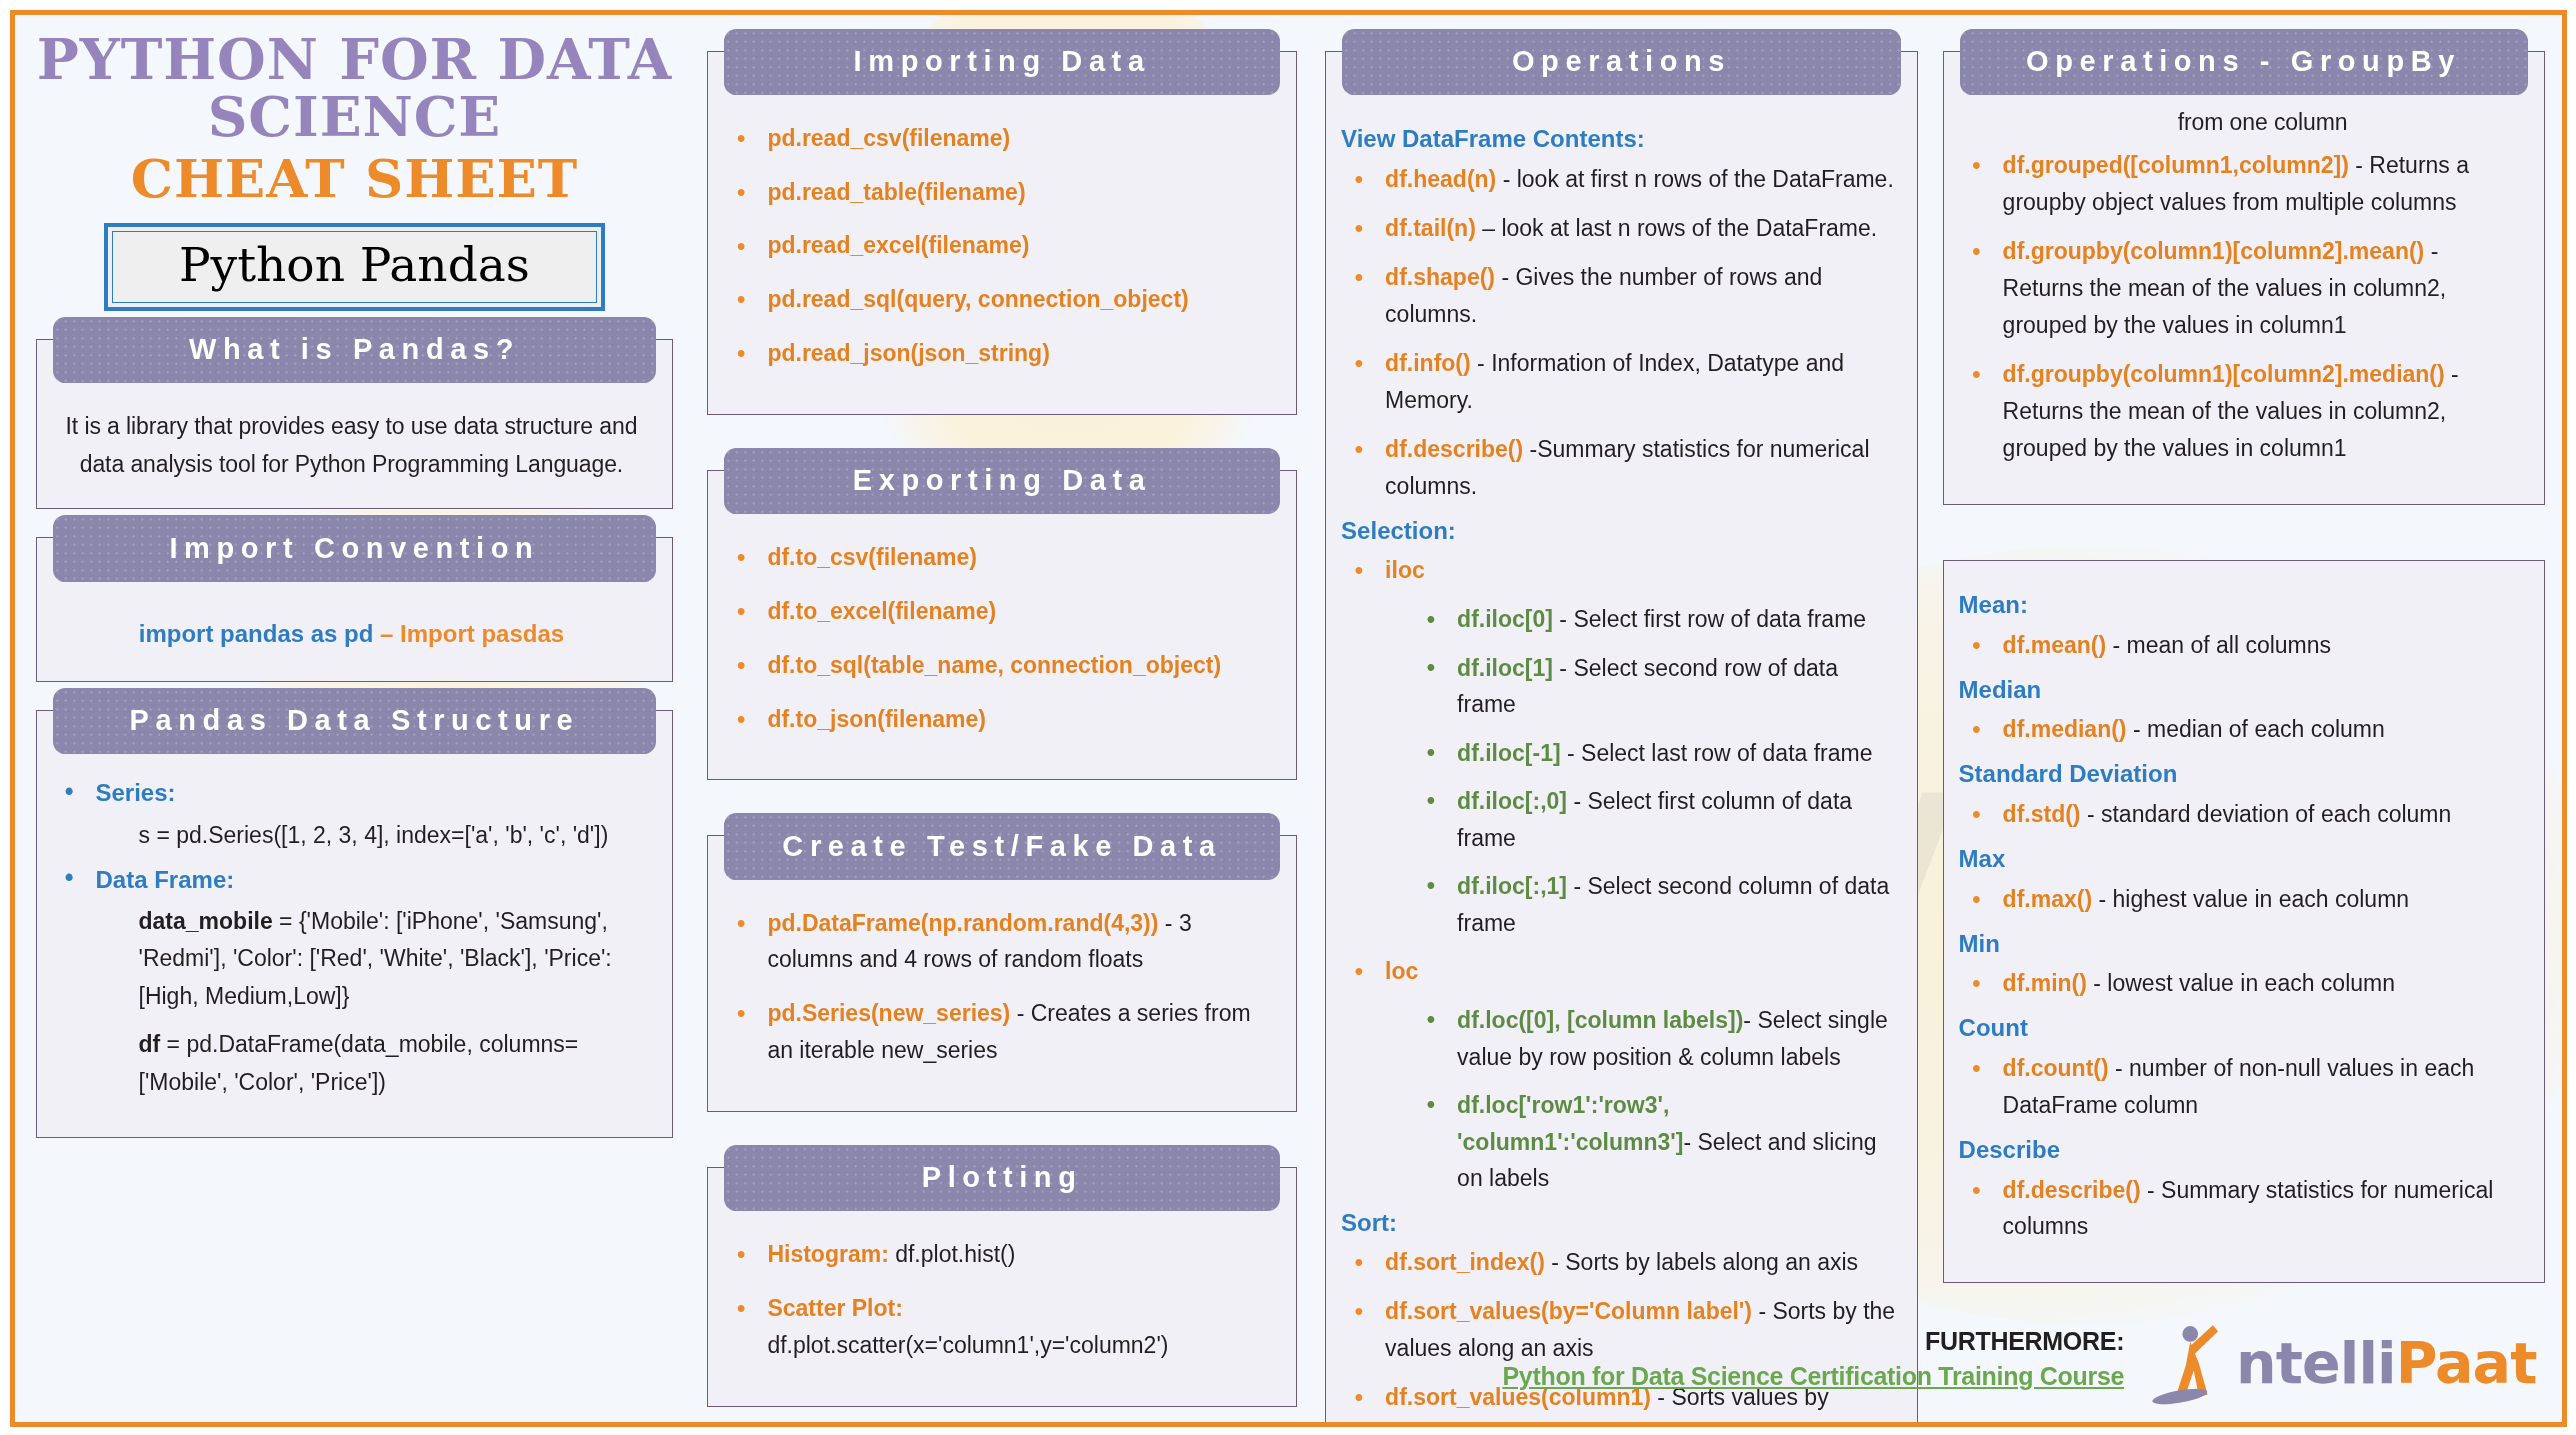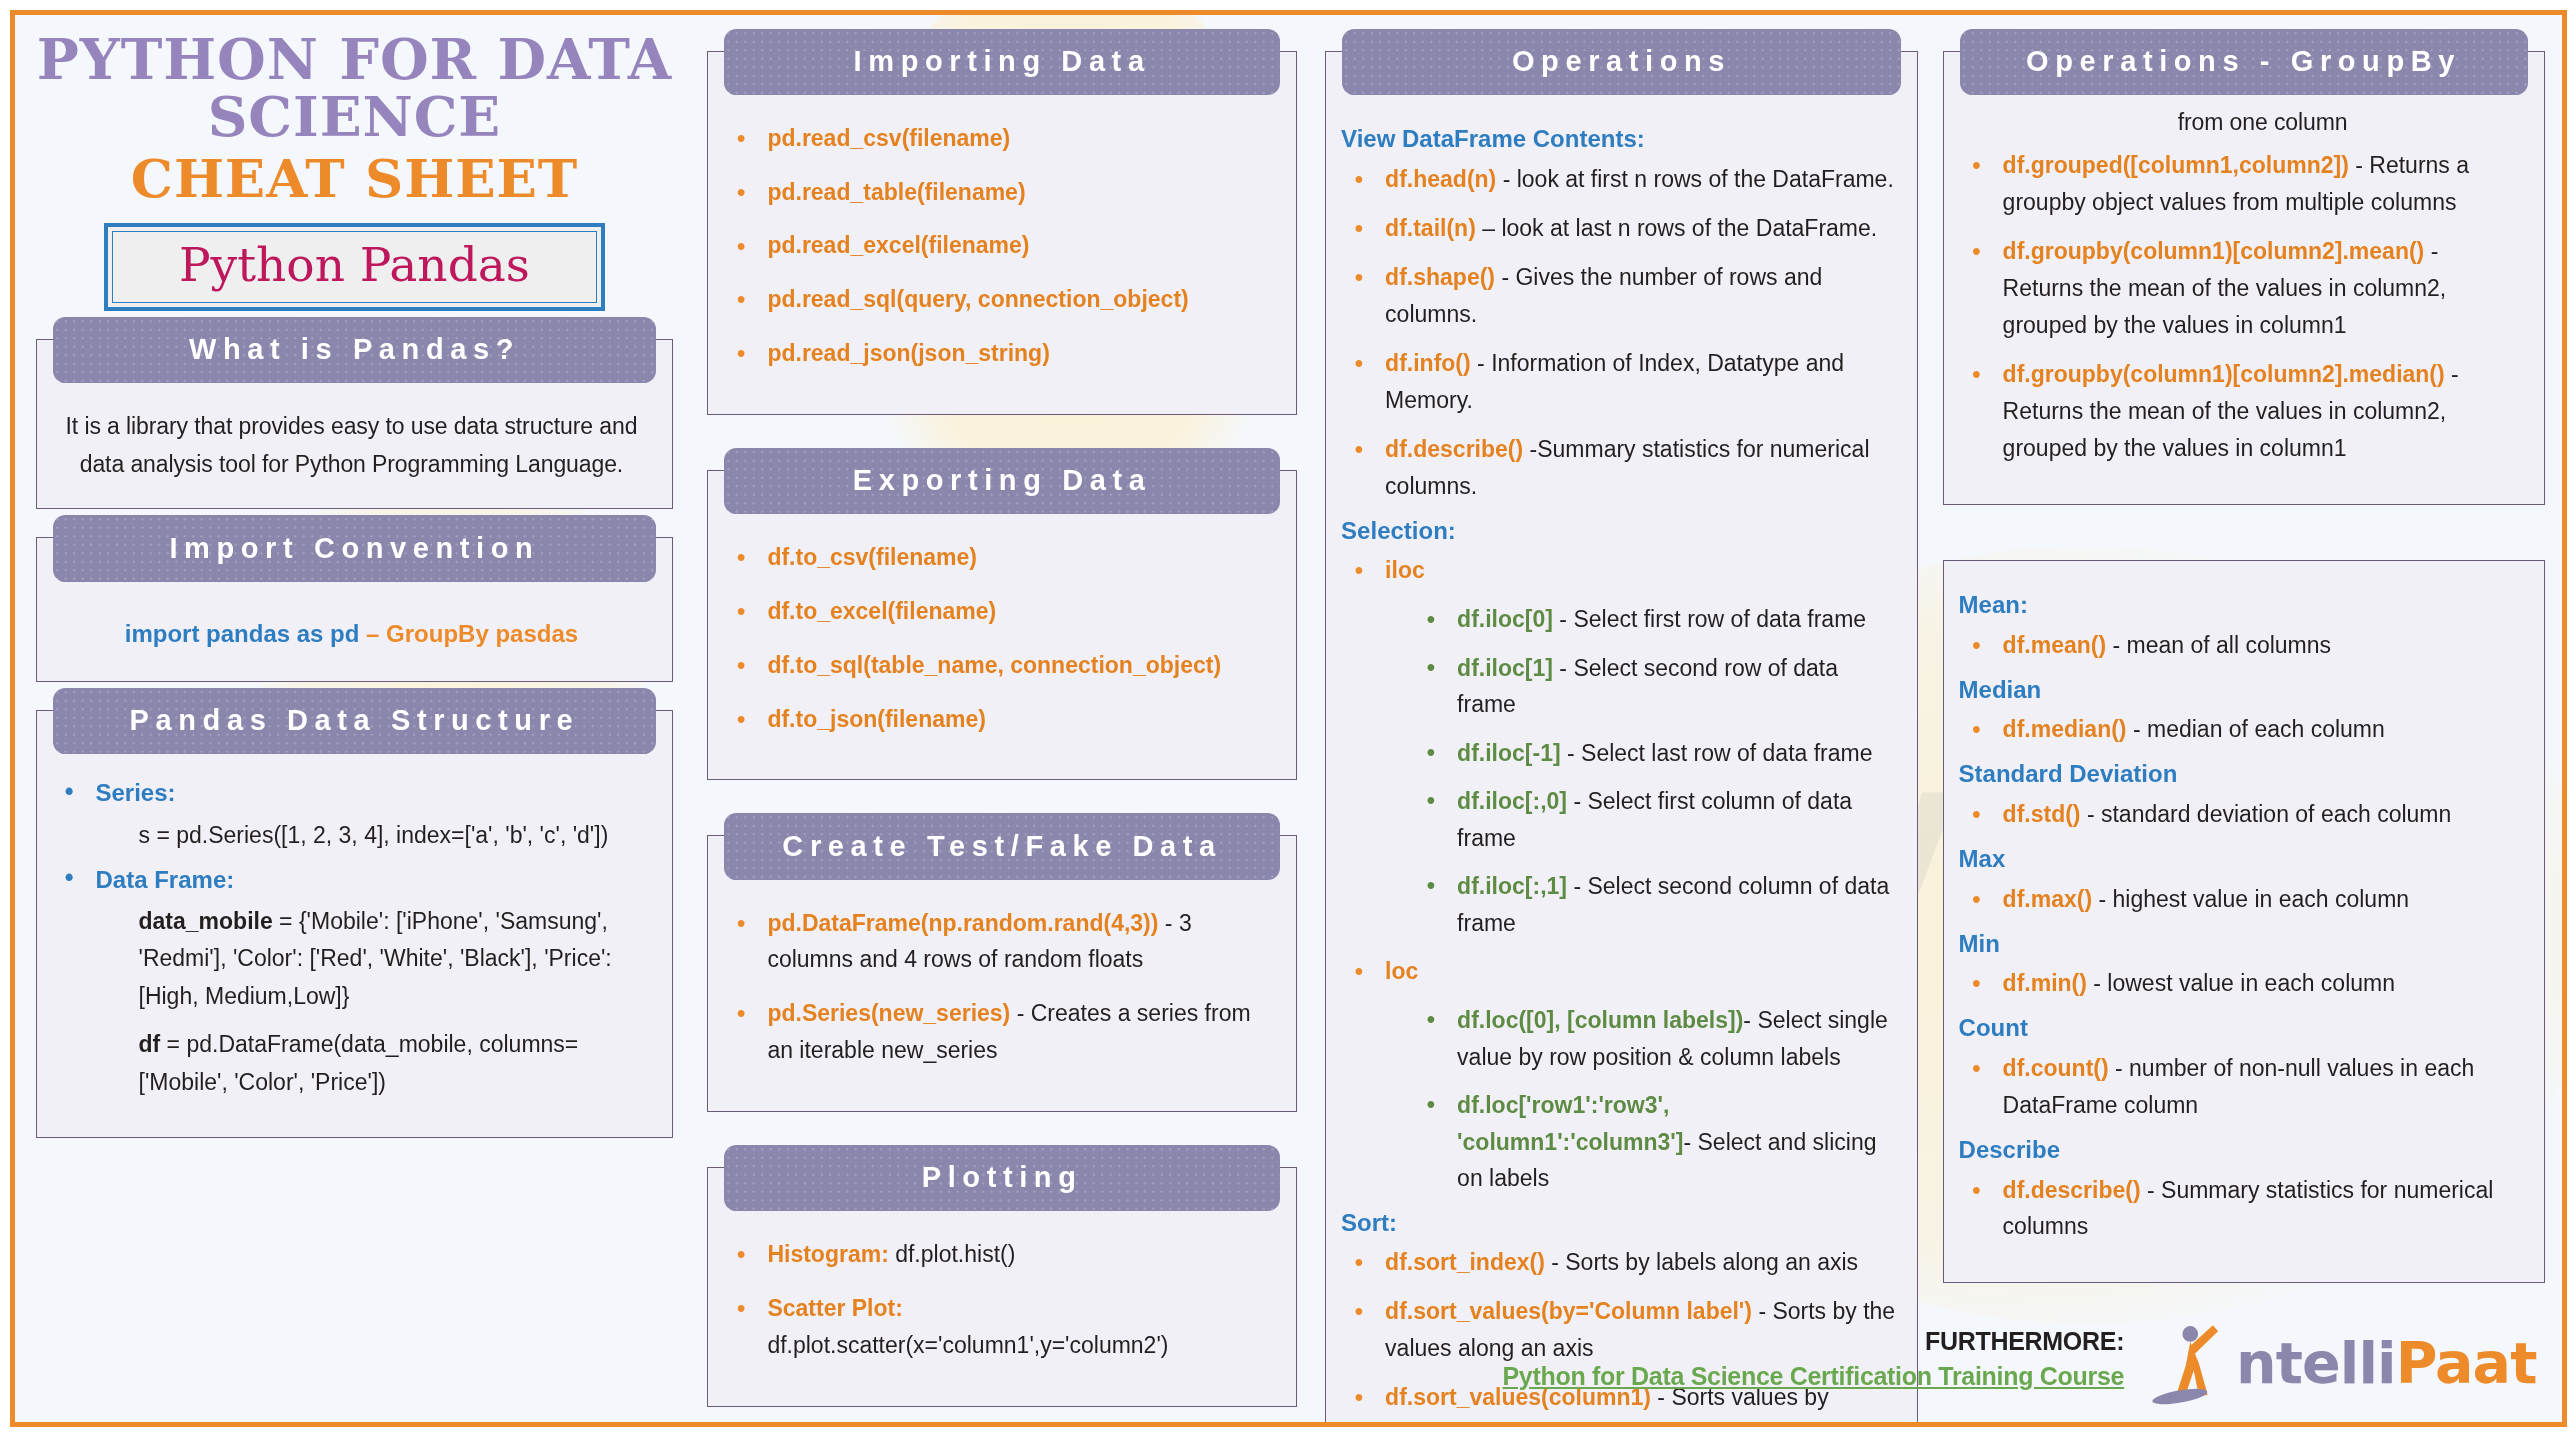--- a/index.html
+++ b/index.html
@@ -107,21 +107,21 @@
     padding: 3.8px;
     background: #EFEFEF;
   }
   .subtitle-inner {
     border: 1.9px solid #2E7DC0;
     padding: 5.7px 0 9.5px 0;
   }
   .subtitle-text {
     font-family: "DejaVu Serif", serif;
     font-size: 47px;
-    color: #be185d;
+    color: #000000;
   }
 
   
   .card {
     position: relative;
     margin-top: 28.5px;
     border: 1.9px solid #6A5C78;
     background: #F2F0F7;
   }
   .card-header {
@@ -287,21 +287,21 @@
         <div class="card-header">What is Pandas?</div>
         <div class="card-body">
           <div class="plain">It is a library that provides easy to use data structure and data analysis tool for Python Programming Language.</div>
         </div>
       </div>
 
       <div class="card">
         <div class="card-header">Import Convention</div>
         <div class="card-body">
           <div class="import-line">
-            <span class="imp-blue">import pandas as pd</span><span class="imp-orange"> – </span><span class="imp-orange">GroupBy pasdas</span>
+            <span class="imp-blue">import pandas as pd</span><span class="imp-orange"> – </span><span class="imp-orange">Import pasdas</span>
           </div>
         </div>
       </div>
 
       <div class="card">
         <div class="card-header">Pandas Data Structure</div>
         <div class="card-body">
           <div class="blue-bullet-head">Series:</div>
           <div class="indent1">s = pd.Series([1, 2, 3, 4], index=['a', 'b', 'c', 'd'])</div>
           <div class="blue-bullet-head">Data Frame:</div>

